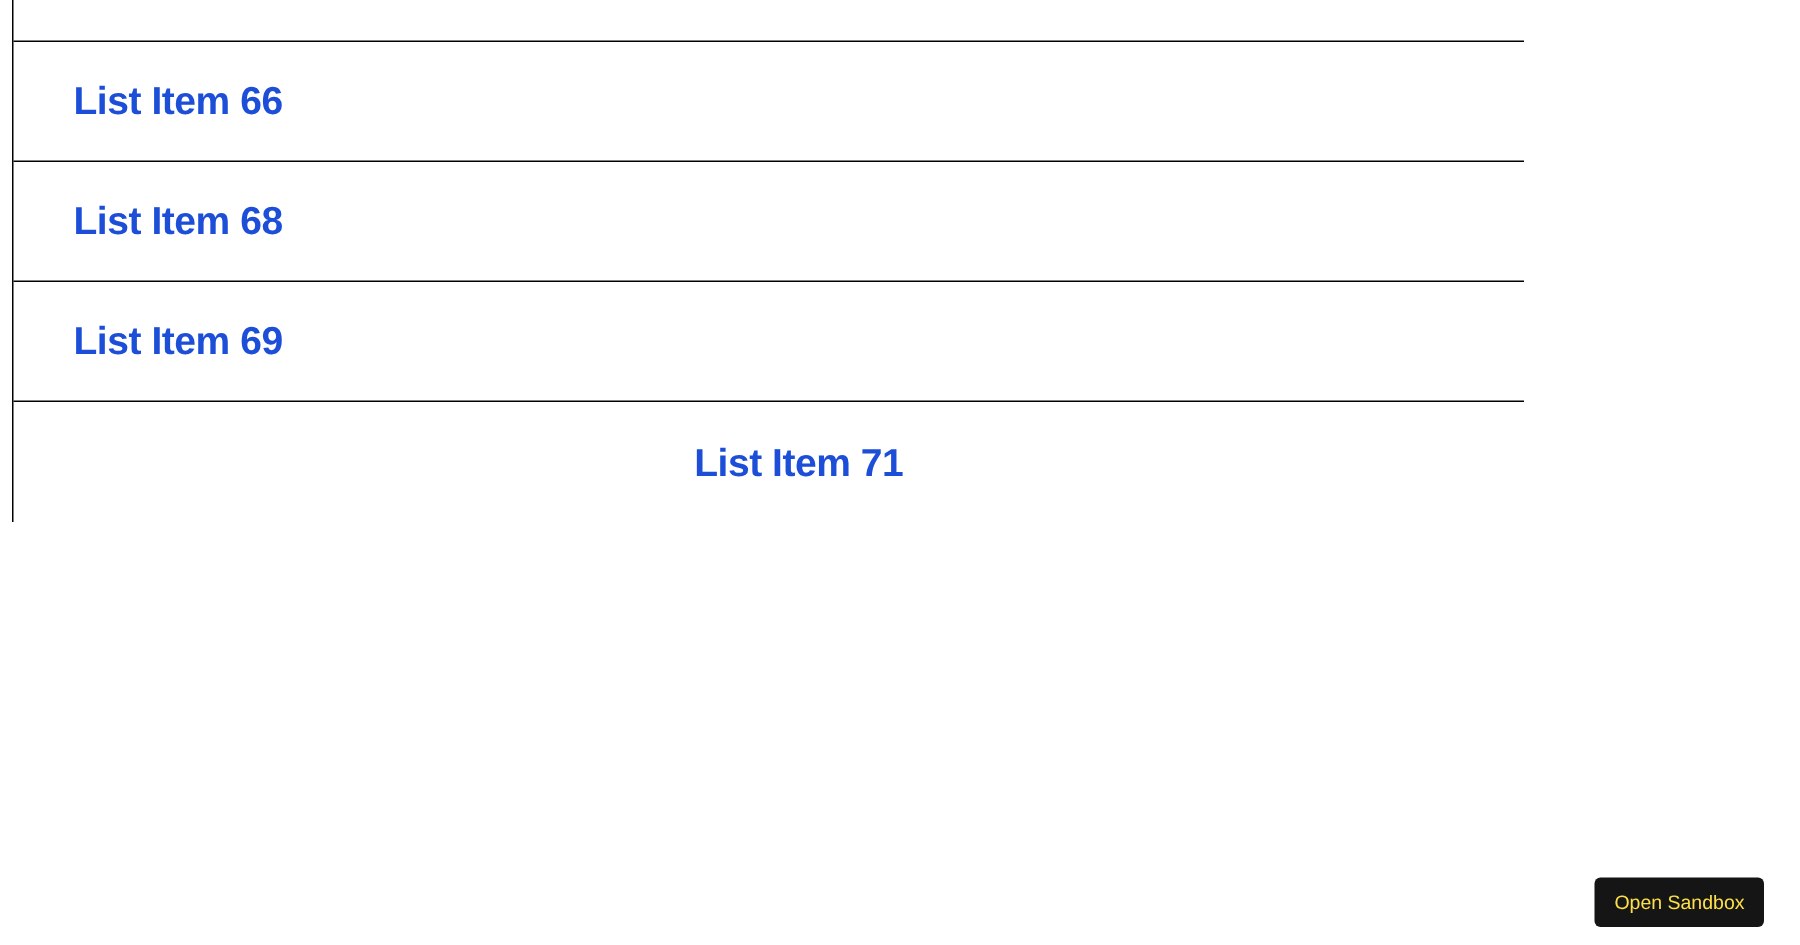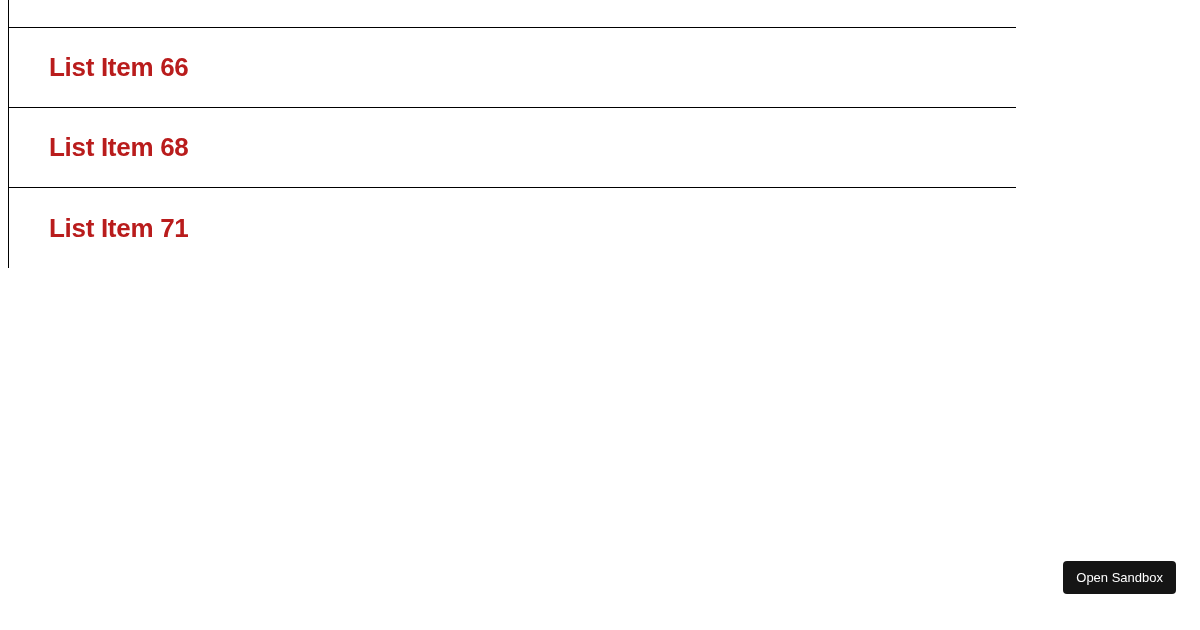--- a/index.html
+++ b/index.html
@@ -27,29 +27,29 @@
       display: flex;
       align-items: center;
       padding-left: 40px;
     }
     .list-item:first-child {
       height: 28px;
     }
     .list-item-label {
       font-size: 26px;
       font-weight: 700;
-      color: #b91c1c;
+      color: #1d4ed8;
       letter-spacing: -0.3px;
     }
     .open-sandbox-button {
       position: absolute;
       right: 24px;
-      bottom: 36px;
+      bottom: 12px;
       background: #151515;
-      color: #ffffff;
+      color: #fde047;
       border: none;
       border-radius: 4px;
       padding: 9px 13px;
       font-size: 13px;
       font-family: inherit;
       cursor: pointer;
     }
   </style>
 </head>
 <body>
@@ -57,18 +57,21 @@
 <div class="list-container">
   <div class="list-item">
     <span class="list-item-label"></span>
   </div>
   <div class="list-item">
     <span class="list-item-label">List Item 66</span>
   </div>
   <div class="list-item">
     <span class="list-item-label">List Item 68</span>
   </div>
-  <div class="list-item" style="border-bottom:none;">
+  <div class="list-item">
+    <span class="list-item-label">List Item 69</span>
+  </div>
+  <div class="list-item" style="border-bottom:none;justify-content:center;">
     <span class="list-item-label">List Item 71</span>
   </div>
 </div>
 
 <button class="open-sandbox-button">Open Sandbox</button>
 
 </body></html>

